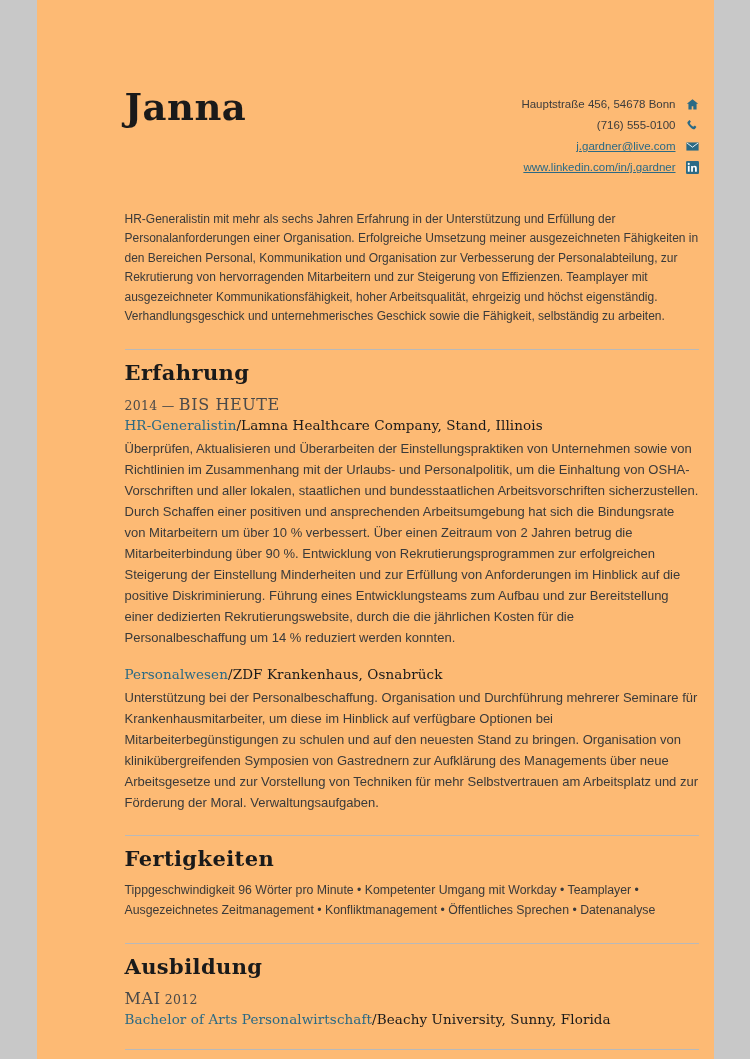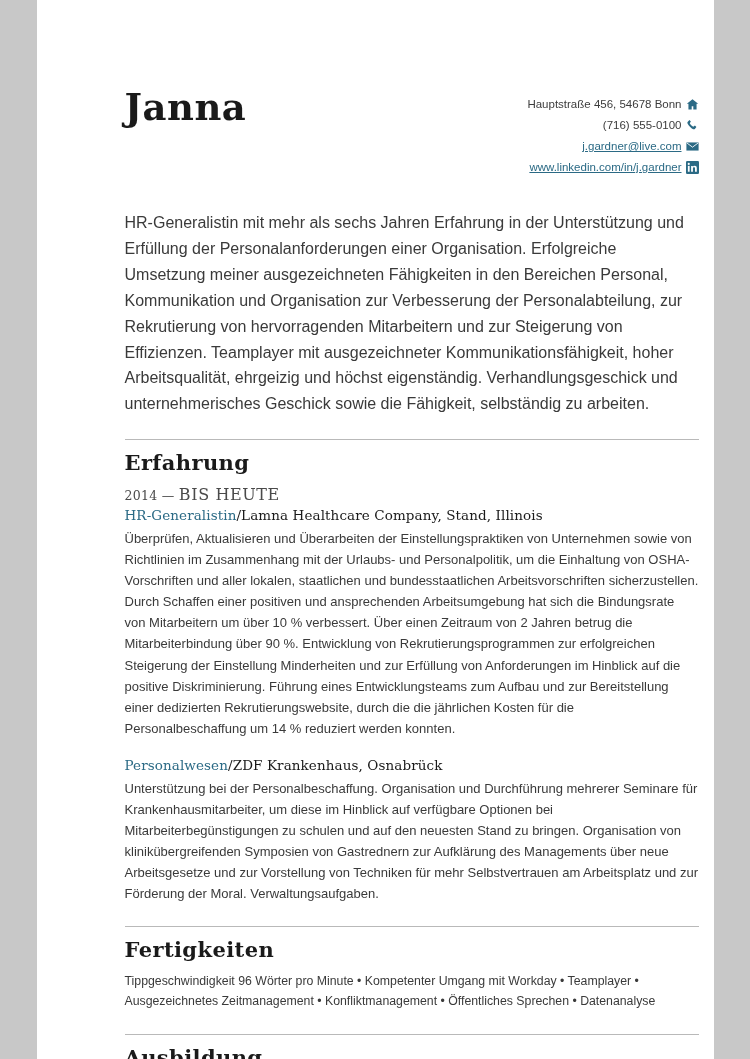--- a/index.html
+++ b/index.html
@@ -3,21 +3,21 @@
 <meta charset="utf-8">
 <style>
   html, body {
     margin: 0;
     padding: 0;
     background: #c8c8c8;
   }
   .page {
     width: 677px;
     height: 1059px;
-    background: #ffffff;
+    background: #fdba74;
     position: relative;
     margin: 0 auto;
     overflow: hidden;
     font-family: "Liberation Sans", sans-serif;
     color: #333333;
     box-sizing: border-box;
   }
   .content {
     position: absolute;
     left: 88px;
@@ -48,35 +48,35 @@
     color: #3c3c3c;
     line-height: 1.05;
   }
   .contact-row {
     display: flex;
     align-items: center;
     justify-content: flex-end;
     margin-bottom: 8px;
     white-space: nowrap;
   }
-  .contact-text { margin-right: 4px; }
+  .contact-text { margin-right: 10px; }
   .contact-text.link { color: #2b6a85; text-decoration: underline; }
   .ico {
     width: 13px;
     height: 13px;
     flex: 0 0 13px;
     display: inline-block;
     position: relative;
   }
   .ico svg { display: block; }
 
   
   .summary {
     margin-top: 26px;
-    font-size: 16px;
+    font-size: 12px;
     line-height: 1.62;
     color: #3a3a3a;
     text-align: left;
   }
 
   
   .section { margin-top: 22px; }
   .rule {
     border: 0;
     border-top: 1px solid #b9b9b9;

